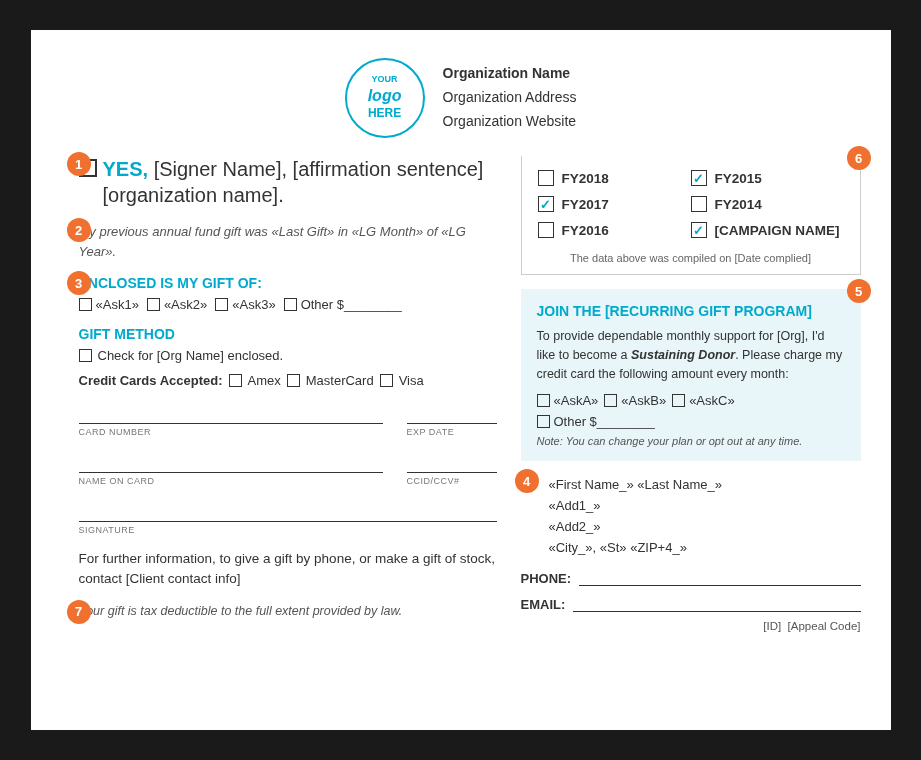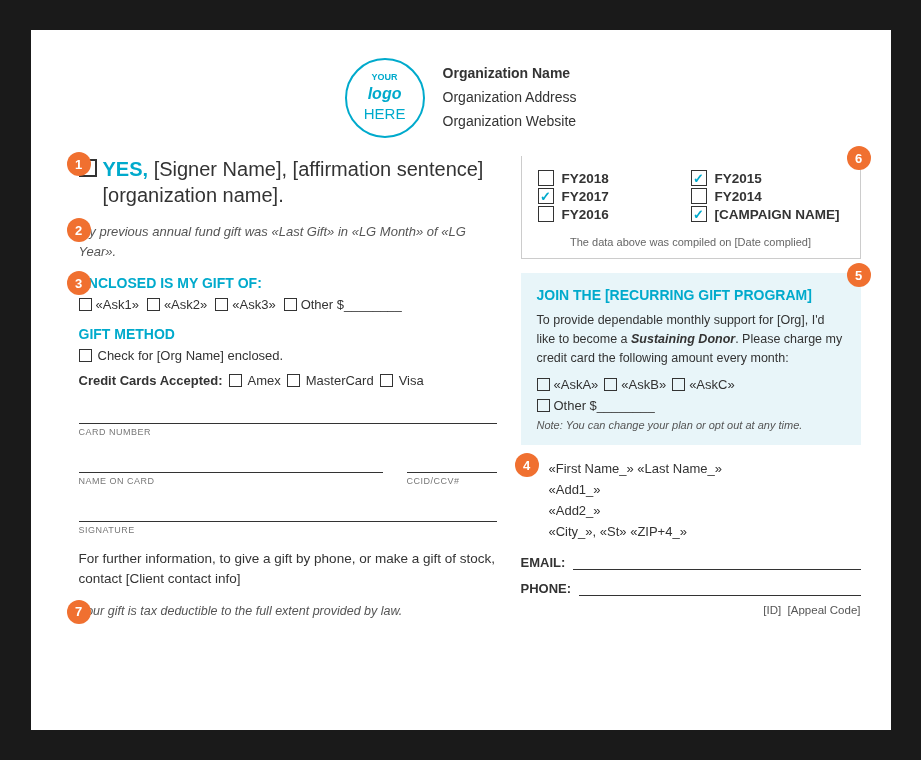--- a/index.html
+++ b/index.html
@@ -228,21 +228,21 @@
       text-transform: uppercase;
     }
     .recent-gifts-body {
       border: 1px solid #ccc;
       border-top: none;
       padding: 14px 16px 10px;
     }
     .fy-grid {
       display: grid;
       grid-template-columns: 1fr 1fr;
-      gap: 2px 0;
+      gap: 10px 0;
       margin-bottom: 10px;
     }
     .fy-item {
       display: flex;
       align-items: center;
       gap: 8px;
       font-size: 13.5px;
       font-weight: bold;
       color: #333;
     }
@@ -352,21 +352,21 @@
   </style>
 </head>
 <body>
 
 <div class="card">
 
   <div class="header">
     <div class="logo-circle">
       <span style="font-size:9px;font-weight:bold;font-style:normal;">YOUR</span>
       <span style="font-size:16px;font-weight:bold;">logo</span>
-      <span style="font-size:15px;font-weight:normal;font-style:normal;">HERE</span>
+      <span style="font-size:12px;font-weight:bold;font-style:normal;">HERE</span>
     </div>
     <div class="org-info">
       <div style="font-weight:bold;">Organization Name</div>
       <div>Organization Address</div>
       <div>Organization Website</div>
     </div>
   </div>
 
   <div class="two-col">
 
@@ -425,20 +425,24 @@
           <span>MasterCard</span>
           <span class="cb-box"></span>
           <span>Visa</span>
         </div>
 
         <div class="form-row">
           <div class="form-field">
             <div class="field-line"></div>
             <div class="field-label">CARD NUMBER</div>
           </div>
+          <div class="form-field short">
+            <div class="field-line"></div>
+            <div class="field-label">EXP DATE</div>
+          </div>
         </div>
 
         <div class="form-row">
           <div class="form-field">
             <div class="field-line"></div>
             <div class="field-label">NAME ON CARD</div>
           </div>
           <div class="form-field short">
             <div class="field-line"></div>
             <div class="field-label">CCID/CCV#</div>
@@ -533,27 +537,27 @@
         <span class="step-badge badge4">4</span>
         <div class="address-lines">
           <div>«First Name_» «Last Name_»</div>
           <div>«Add1_»</div>
           <div>«Add2_»</div>
           <div>«City_», «St» «ZIP+4_»</div>
         </div>
 
         <div class="email-phone-row">
           <div class="contact-field">
+            <span class="contact-label">PHONE:</span>
+            <div class="contact-line"></div>
+          </div>
+          <div class="contact-field">
             <span class="contact-label">EMAIL:</span>
             <div class="contact-line"></div>
           </div>
-          <div class="contact-field">
-            <span class="contact-label">PHONE:</span>
-            <div class="contact-line"></div>
-          </div>
         </div>
 
         <div class="id-appeal">
           <span>[ID]</span>&nbsp;&nbsp;<span>[Appeal Code]</span>
         </div>
       </div>
 
     </div>
 
   </div>

